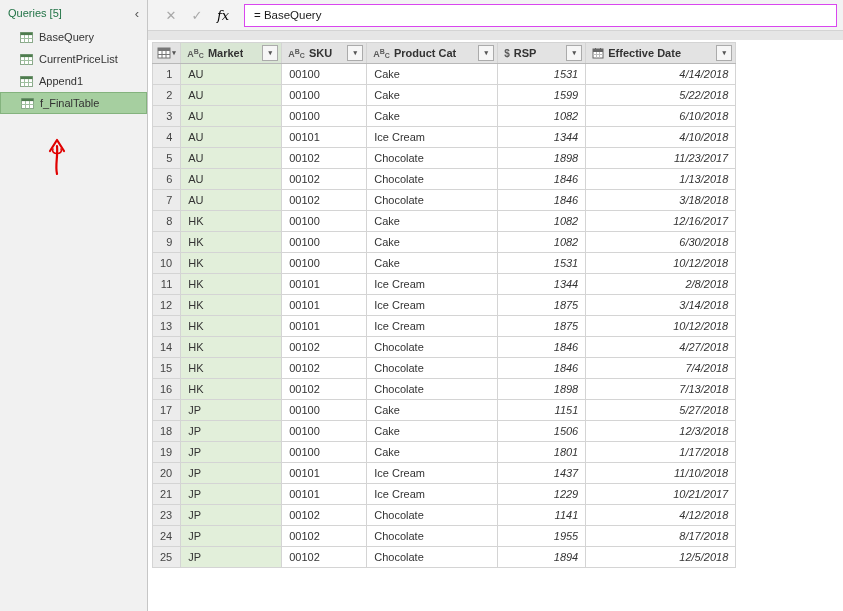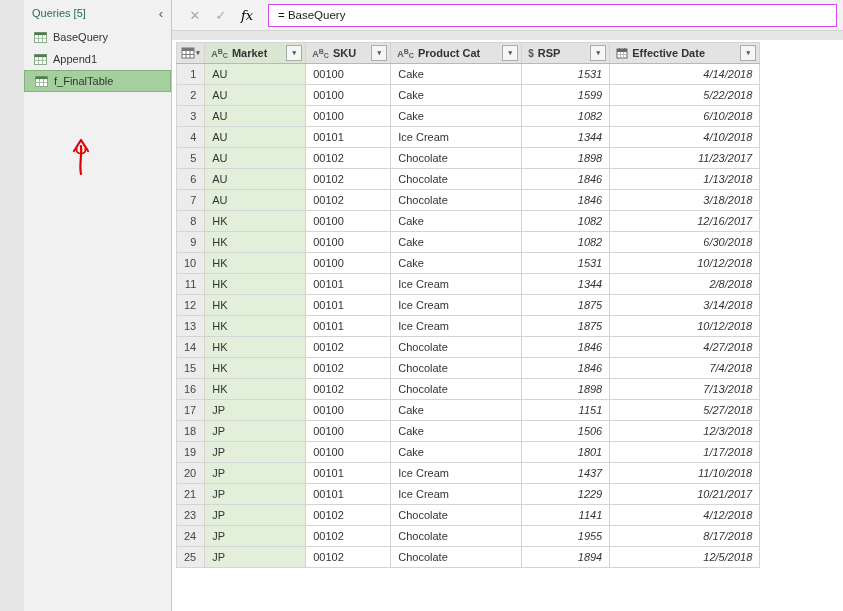--- a/index.html
+++ b/index.html
@@ -12,28 +12,27 @@
     overflow:hidden;
   }
   .app { display:flex; width:843px; height:611px; }
 
   
   .sidebar {
     width:148px; flex:0 0 148px;
     background:#f1f1f1;
     border-right:1px solid #c6c6c6;
     position:relative;
-    margin-left:24px;
   }
   .sidebar-header { height:26px; display:flex; align-items:center; padding:0 8px; }
   .sidebar-title { color:#217346; font-size:11px; }
   .collapse { margin-left:auto; color:#555; font-size:13px; cursor:pointer; line-height:1; }
   .query-item {
     height:22px; display:flex; align-items:center; gap:6px;
-    padding:0 4px 0 10px; cursor:pointer; color:#333;
+    padding:0 4px 0 20px; cursor:pointer; color:#333;
   }
   .query-item.selected { background:#a6cfa0; border:1px solid #84b37e; }
   .q-icon { display:flex; align-items:center; }
   .q-label { white-space:nowrap; overflow:hidden; }
   .red-arrow { position:absolute; left:40px; top:134px; }
 
   
   .main { flex:1; display:flex; flex-direction:column; background:#e6e6e6; min-width:0; }
 
   .formula-bar {
@@ -109,20 +108,32 @@
           <span class="q-icon">
             <svg width="13" height="11" viewBox="0 0 13 11">
               <rect x="0.5" y="0.5" width="12" height="10" fill="#fff" stroke="#8aa98a"></rect>
               <rect x="0.5" y="0.5" width="12" height="2.6" fill="#4e7c4e"></rect>
               <line x1="4.5" y1="3" x2="4.5" y2="10.5" stroke="#9fbf9f"></line>
               <line x1="8.5" y1="3" x2="8.5" y2="10.5" stroke="#9fbf9f"></line>
               <line x1="0.5" y1="6.5" x2="12.5" y2="6.5" stroke="#9fbf9f"></line>
             </svg>
           </span>
           <span class="q-label">BaseQuery</span>
+        </div>
+        <div class="query-item">
+          <span class="q-icon">
+            <svg width="13" height="11" viewBox="0 0 13 11">
+              <rect x="0.5" y="0.5" width="12" height="10" fill="#fff" stroke="#8aa98a"></rect>
+              <rect x="0.5" y="0.5" width="12" height="2.6" fill="#4e7c4e"></rect>
+              <line x1="4.5" y1="3" x2="4.5" y2="10.5" stroke="#9fbf9f"></line>
+              <line x1="8.5" y1="3" x2="8.5" y2="10.5" stroke="#9fbf9f"></line>
+              <line x1="0.5" y1="6.5" x2="12.5" y2="6.5" stroke="#9fbf9f"></line>
+            </svg>
+          </span>
+          <span class="q-label">CurrentPriceList</span>
         </div>
         <div class="query-item">
           <span class="q-icon">
             <svg width="13" height="11" viewBox="0 0 13 11">
               <rect x="0.5" y="0.5" width="12" height="10" fill="#fff" stroke="#8aa98a"></rect>
               <rect x="0.5" y="0.5" width="12" height="2.6" fill="#4e7c4e"></rect>
               <line x1="4.5" y1="3" x2="4.5" y2="10.5" stroke="#9fbf9f"></line>
               <line x1="8.5" y1="3" x2="8.5" y2="10.5" stroke="#9fbf9f"></line>
               <line x1="0.5" y1="6.5" x2="12.5" y2="6.5" stroke="#9fbf9f"></line>
             </svg>

